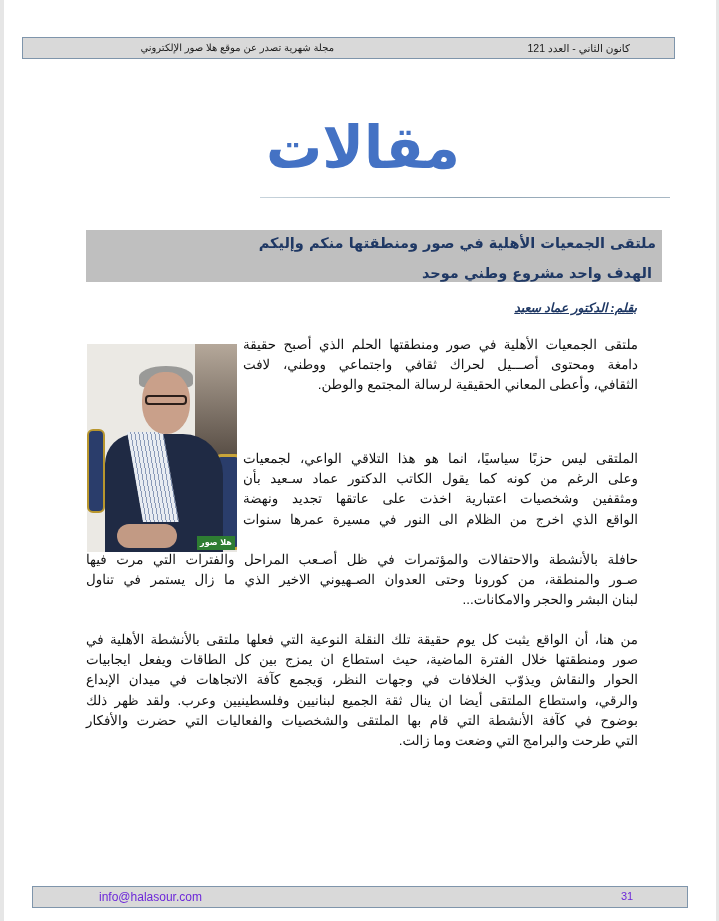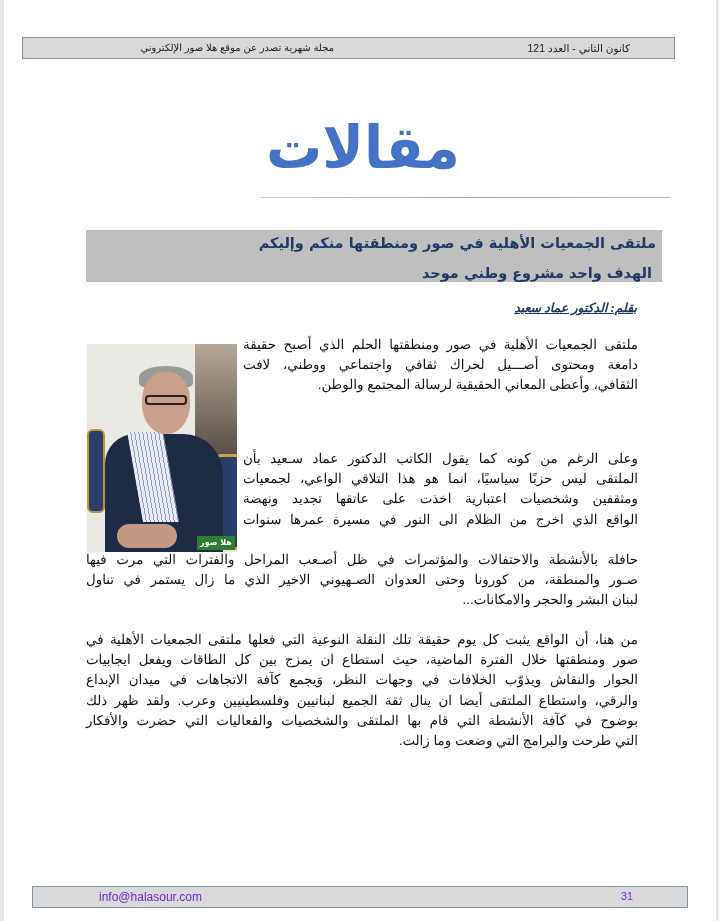--- a/index.html
+++ b/index.html
@@ -124,34 +124,34 @@
   <div class="logo">هلا صور</div>
 </div>
 
 <div class="body-text p1">
   <span class="ln">ملتقى الجمعيات الأهلية في صور ومنطقتها الحلم الذي أصبح حقيقة</span>
   <span class="ln">دامغة ومحتوى أصـــيل لحراك ثقافي واجتماعي ووطني، لافت</span>
   <span class="ln last">الثقافي، وأعطى المعاني الحقيقية لرسالة المجتمع والوطن.</span>
 </div>
 
 <div class="body-text p2a">
+  <span class="ln">الملتقى ليس حزبًا سياسيًا، انما هو هذا التلاقي الواعي، لجمعيات</span>
   <span class="ln">وعلى الرغم من كونه كما يقول  الكاتب الدكتور عماد سـعيد بأن</span>
-  <span class="ln">الملتقى ليس حزبًا سياسيًا، انما هو هذا التلاقي الواعي، لجمعيات</span>
   <span class="ln">ومثقفين وشخصيات اعتبارية اخذت على عاتقها تجديد ونهضة</span>
   <span class="ln">الواقع الذي اخرج من الظلام الى النور في مسيرة عمرها سنوات</span>
 </div>
 
 <div class="body-text p2b">
   <span class="ln">حافلة بالأنشطة والاحتفالات والمؤتمرات في ظل أصـعب المراحل والفترات التي مرت فيها</span>
   <span class="ln">صـور والمنطقة، من كورونا وحتى العدوان الصـهيوني الاخير الذي ما زال يستمر في تناول</span>
   <span class="ln last">لبنان البشر والحجر والامكانات...</span>
 </div>
 
 <div class="body-text p3">
-  <span class="ln">من هنا، أن الواقع يثبت كل يوم حقيقة تلك النقلة النوعية التي فعلها ملتقى الجمعيات الأهلية في</span>
+  <span class="ln">من هنا، أن الواقع يثبت كل يوم حقيقة تلك النقلة النوعية التي فعلها ملتقى بالأنشطة الأهلية في</span>
   <span class="ln">صور ومنطقتها خلال الفترة الماضية، حيث استطاع ان يمزج بين كل الطاقات ويفعل ايجابيات</span>
   <span class="ln">الحوار والنقاش ويذوّب الخلافات في وجهات النظر، وَيجمع كآفة الاتجاهات في ميدان الإبداع</span>
   <span class="ln">والرقي، واستطاع الملتقى أيضا  ان ينال ثقة الجميع لبنانيين وفلسطينيين وعرب. ولقد ظهر ذلك</span>
   <span class="ln">بوضوح في كآفة الأنشطة التي قام بها الملتقى والشخصيات  والفعاليات التي حضرت والأفكار</span>
   <span class="ln last">التي طرحت والبرامج التي وضعت وما زالت.</span>
 </div>
 
 <div class="footer-bar">
   <span class="email">info@halasour.com</span>
   <span class="pagenum">31</span>

